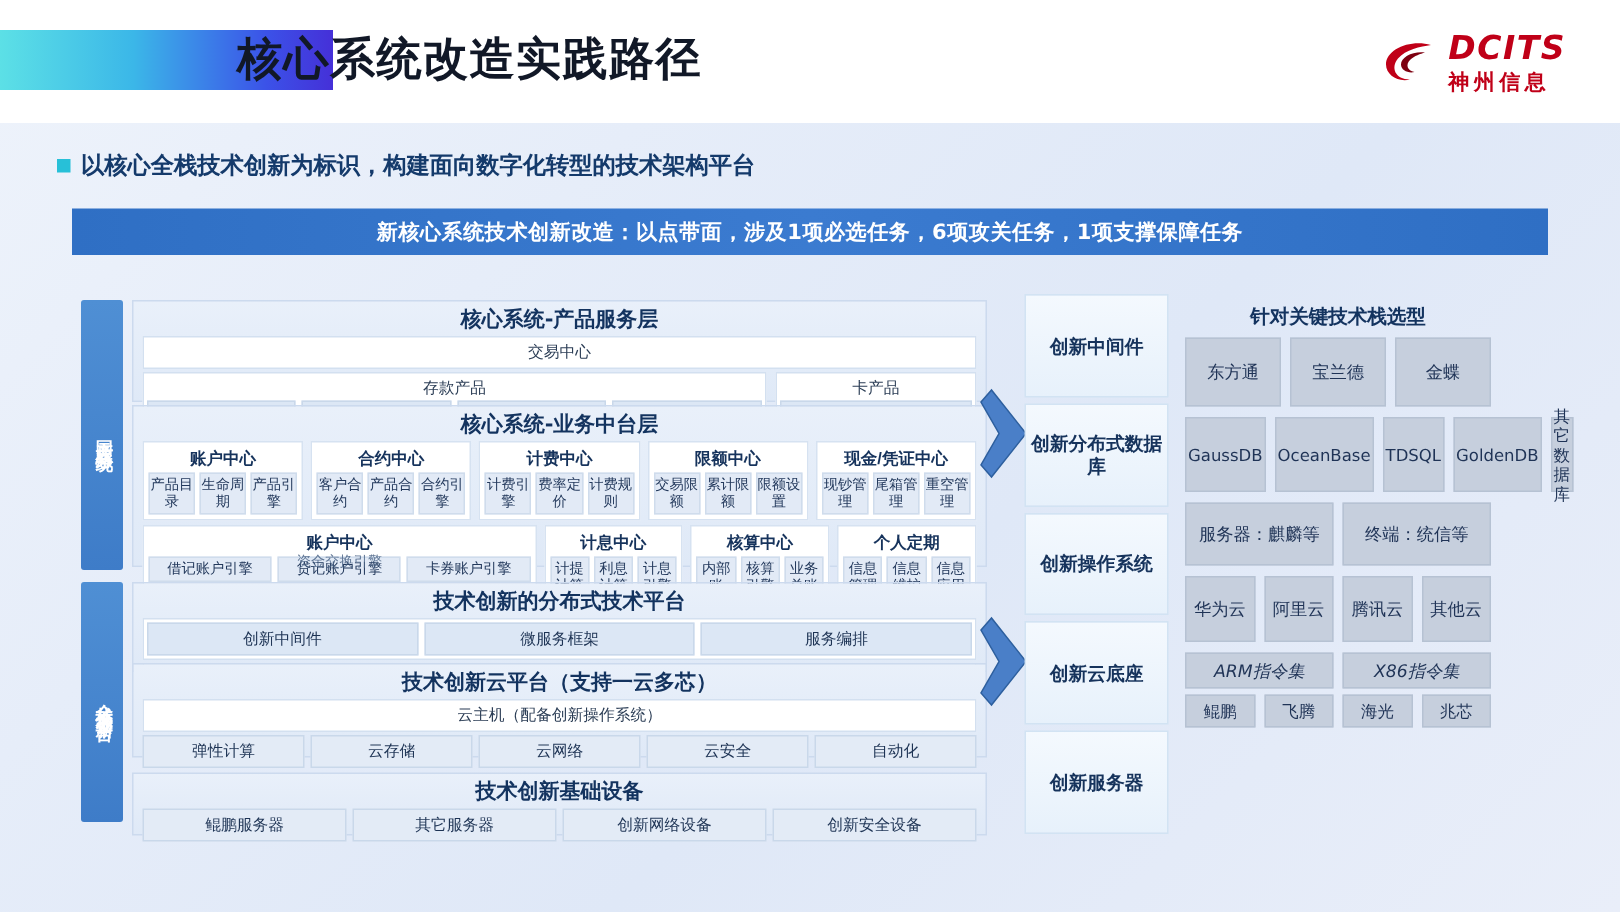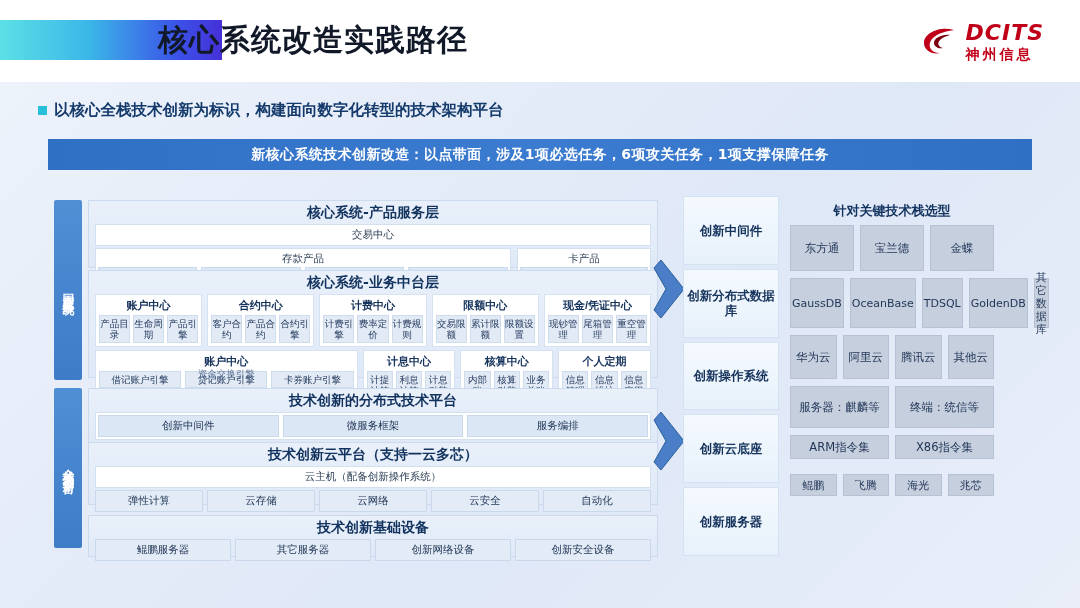--- a/index.html
+++ b/index.html
@@ -315,32 +315,32 @@
 
   <div class="rrow">
     <div class="rcell db">GaussDB</div>
     <div class="rcell db">OceanBase</div>
     <div class="rcell db">TDSQL</div>
     <div class="rcell db">GoldenDB</div>
     <div class="rcell db">其它数据库</div>
   </div>
 
   <div class="rrow">
+    <div class="rcell mid">服务器：麒麟等</div>
+    <div class="rcell mid">终端：统信等</div>
+  </div>
+
+  <div class="rrow">
     <div class="rcell cloud">华为云</div>
     <div class="rcell cloud">阿里云</div>
     <div class="rcell cloud">腾讯云</div>
     <div class="rcell cloud">其他云</div>
   </div>
 
-  <div class="rrow">
-    <div class="rcell mid">服务器：麒麟等</div>
-    <div class="rcell mid">终端：统信等</div>
-  </div>
-
-  <div class="rrow" style="margin-bottom:15px;">
+  <div class="rrow" style="margin-bottom:4px;font-style:italic;">
     <div class="rcell isa">ARM指令集</div>
     <div class="rcell isa">X86指令集</div>
   </div>
 
   <div class="rrow">
     <div class="rcell chip2">鲲鹏</div>
     <div class="rcell chip2">飞腾</div>
     <div class="rcell chip2">海光</div>
     <div class="rcell chip2">兆芯</div>
   </div>

